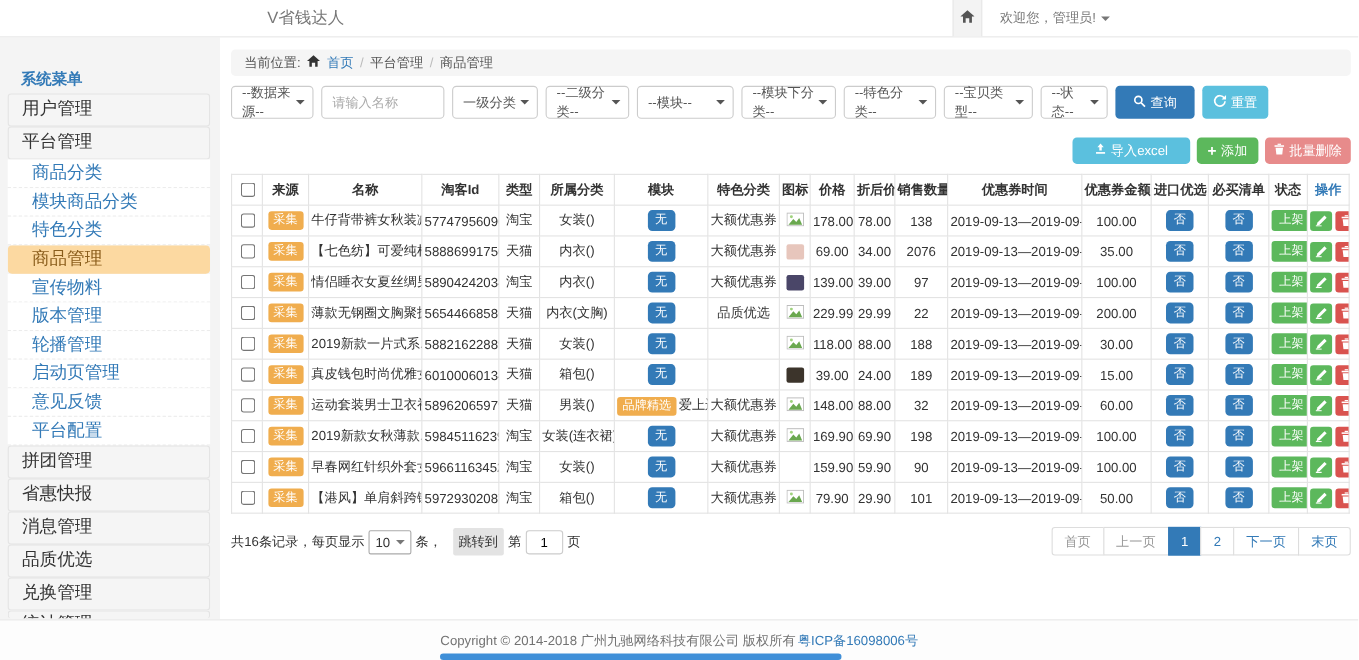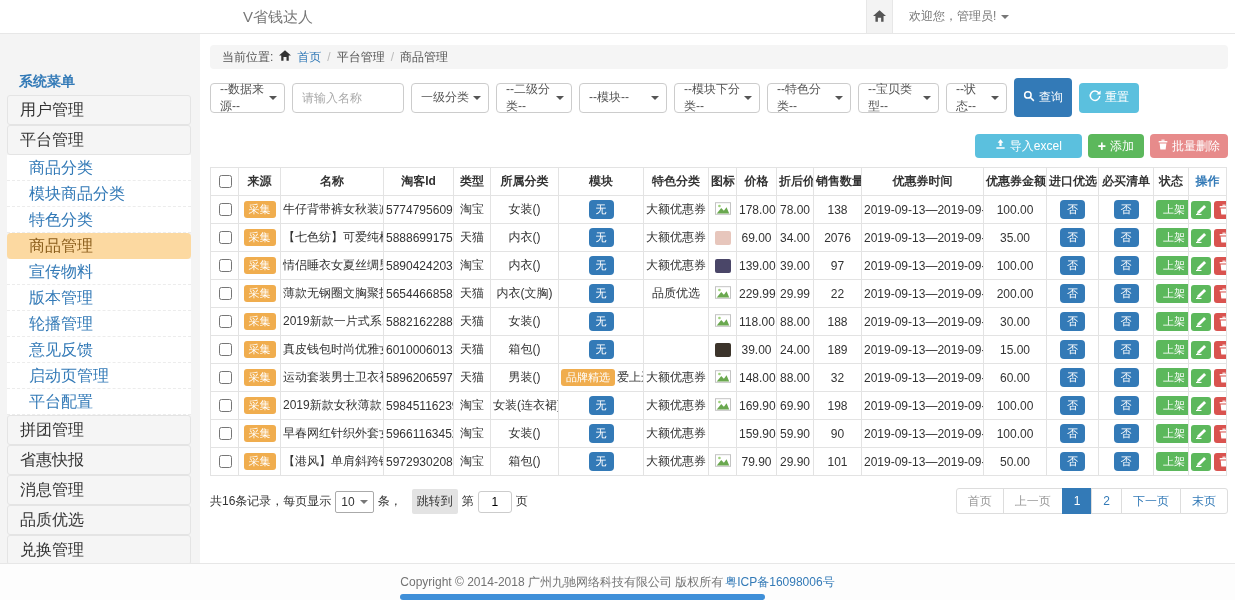--- a/index.html
+++ b/index.html
@@ -14,42 +14,42 @@
   
   .topbar { position:absolute; left:0; top:0; width:1235px; height:34px; background:#fff; border-bottom:1px solid #e7e7e7; z-index:5;}
   .topbar-title { position:absolute; left:243px; top:0; line-height:33px; font-size:15px; color:#777; }
   .topbar-right { position:absolute; left:866px; top:0; height:33px; display:flex; align-items:center; }
   .home-box { width:27px; height:33px; background:#f3f3f3; border-left:1px solid #e7e7e7; border-right:1px solid #e7e7e7; display:flex; align-items:center; justify-content:center; cursor:pointer; }
   .welcome { margin-left:16px; font-size:12px; color:#777; display:flex; align-items:center; gap:5px; cursor:pointer; }
   .caret { width:0; height:0; border-left:4px solid transparent; border-right:4px solid transparent; border-top:4px solid #777; display:inline-block; }
 
   
   .side-bg { position:absolute; left:0; top:34px; width:200px; height:529px; background:#f4f4f4; }
-  .side-panel { position:absolute; left:7px; top:65px; width:184px; z-index:2;font-family:Liberation Serif, serif; }
+  .side-panel { position:absolute; left:7px; top:55px; width:184px; z-index:2;font-family:Liberation Serif, serif; }
   .side-title { color:#337ab7; font-weight:bold; font-size:14px; padding:8px 12px; height:30px; }
   .side-item { font-size:16px; cursor:pointer; line-height:12px; }
   .side-item.header { background:#f5f5f5; border:1px solid #e4e4e4; border-radius:3px; color:#333; padding:8px 12px; height:30px; }
   .side-item.sub { background:#fff; color:#337ab7; padding:7px 12px 6px 22px; height:26px; border-bottom:1px dashed #ececec; }
   .side-item.sub.active { background:#fcd9a1; border-radius:4px; color:#8a5d1b; border-bottom-color:transparent; }
   .side-item.header.partial { height:6px; padding:6px 12px 0 12px; overflow:hidden; border-bottom:none; }
 
   
   .main { position:absolute; left:210px; top:45px; width:1018px; z-index:1; }
   .breadcrumb { background:#f5f5f5; border-radius:4px; padding:5px 12px; height:24px; font-size:12px; color:#555; display:flex; align-items:center; gap:6px; }
   .breadcrumb a { color:#337ab7; }
   .sep { color:#bbb; }
 
   .filter-row { margin-top:9px; display:flex; align-items:center; gap:7px; }
   .fselect { height:30px; border:1px solid #ccc; border-radius:4px; background:#fff; display:flex; align-items:center; justify-content:space-between; padding:0 7px 0 9px; font-size:12px; color:#555; cursor:pointer; flex:none; }
   .fselect .caret { border-top-color:#555; }
   .finput { height:30px; border:1px solid #ccc; border-radius:4px; padding:0 9px; font-size:12px; color:#555; width:112px; flex:none; outline:none; }
   .finput::placeholder { color:#aaa; }
 
   .btn { border:none; border-radius:4px; color:#fff; font-size:12px; display:inline-flex; align-items:center; justify-content:center; gap:4px; cursor:pointer; white-space:nowrap; }
-  .btn-search { background:#337ab7; height:39px; padding:0 9px; }
+  .btn-search { background:#337ab7; height:30px; padding:0 16px; }
   .btn-reset  { background:#5bc0de; height:30px; padding:0 10px; }
 
   .toolbar { margin-top:17px; display:flex; justify-content:flex-end; gap:6px; }
   .btn-import { background:#5bc0de; height:24px; padding:0 20px; }
   .btn-add    { background:#5cb85c; height:24px; padding:0 10px; }
   .btn-add .plus { font-weight:bold; font-size:14px; line-height:10px; }
   .btn-batch  { background:#e78b8b; height:24px; padding:0 8px; }
 
   .grid { margin-top:9px; border-collapse:collapse; table-layout:fixed; width:1016px; font-size:12px; color:#333; background:#fff; }
   .grid th, .grid td { border:1px solid #e3e3e3; text-align:center; padding:4px 2px; height:26px; overflow:hidden; white-space:nowrap; }
@@ -108,22 +108,22 @@
   <div id="sidebar-menu">
       <div class="side-item header">用户管理</div>
       <div class="side-item header">平台管理</div>
       <div class="side-item sub">商品分类</div>
       <div class="side-item sub">模块商品分类</div>
       <div class="side-item sub">特色分类</div>
       <div class="side-item sub active">商品管理</div>
       <div class="side-item sub">宣传物料</div>
       <div class="side-item sub">版本管理</div>
       <div class="side-item sub">轮播管理</div>
+      <div class="side-item sub">启动页管理</div>
       <div class="side-item sub">意见反馈</div>
-      <div class="side-item sub">启动页管理</div>
       <div class="side-item sub">平台配置</div>
       <div class="side-item header">拼团管理</div>
       <div class="side-item header">省惠快报</div>
       <div class="side-item header">消息管理</div>
       <div class="side-item header">品质优选</div>
       <div class="side-item header">兑换管理</div>
       <div class="side-item header partial">统计管理</div>
     </div>
 </div>
 

